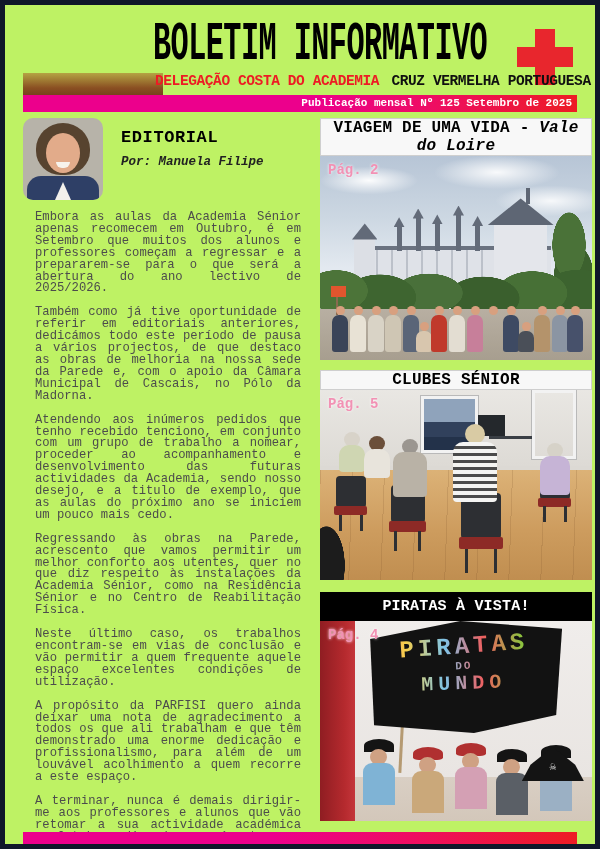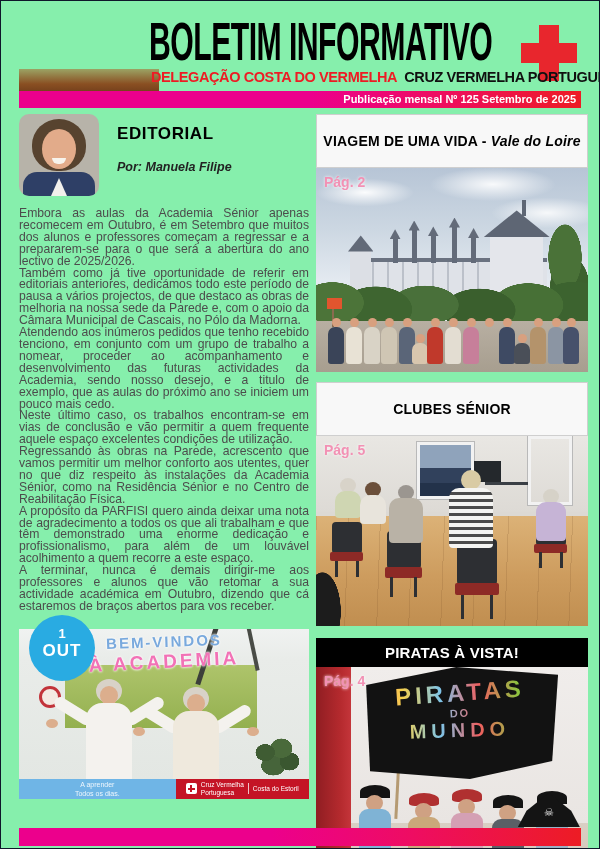--- a/index.html
+++ b/index.html
@@ -1,18 +1,18 @@
 <!DOCTYPE html>
 <html><head>
 <meta charset="utf-8">
 <style>
   html,body{margin:0;padding:0;background:#fff;}
-  .page{position:relative;width:600px;height:849px;background:#86efac;overflow:hidden;
-        border:1px solid #0f172a;box-sizing:border-box;
-        font-family:Liberation Sans, sans-serif;color:#000;}
+  .page{position:relative;width:600px;height:849px;background:#bef264;overflow:hidden;
+        border:5px solid #0f172a;box-sizing:border-box;
+        font-family:Liberation Mono, monospace;color:#000;}
 
   
   .forest{position:absolute;left:18px;top:20px;width:140px;height:73px;
     background:
       linear-gradient(180deg,rgba(196,180,162,.9) 0%,rgba(160,130,100,.35) 42%,rgba(0,0,0,0) 58%),
       repeating-linear-gradient(90deg,rgba(66,47,37,.85) 0 3px,rgba(130,100,78,.15) 3px 13px,rgba(58,42,34,.8) 13px 15px,rgba(150,115,88,.2) 15px 29px),
       linear-gradient(180deg,#b6a592 0%,#a8starch 0%,#a98c6f 45%,#9a5f2f 72%,#7a4a23 100%);
   }
   .forest-floor{position:absolute;left:0;bottom:0;width:100%;height:34%;
     background:linear-gradient(180deg,rgba(173,100,40,.55),#8a4f22 60%,#6f3d1a);}
@@ -40,24 +40,24 @@
   .portrait .face{position:absolute;left:23px;top:15px;width:34px;height:40px;
     border-radius:50%;background:#e2ab8a;}
   .portrait .smile{position:absolute;left:33px;top:44px;width:14px;height:6px;
     border-radius:0 0 10px 10px;background:#f7f3ec;}
   .portrait .torso{position:absolute;left:4px;bottom:-8px;width:72px;height:32px;
     border-radius:14px 14px 0 0;background:#2e3f66;}
   .portrait .shirt{position:absolute;left:32px;bottom:0;width:16px;height:18px;
     background:#f2f0ec;clip-path:polygon(50% 0,100% 100%,0 100%);}
   .ed-titles{padding-top:10px;}
   .ed-heading{font-size:17px;font-weight:bold;letter-spacing:.6px;}
-  .ed-byline{margin-top:16px;font-size:12.5px;font-weight:bold;font-style:italic;color:#222;}
+  .ed-byline{margin-top:8px;font-size:12.5px;font-weight:bold;font-style:italic;color:#222;}
   .ed-body{margin-top:12px;width:290px;font-size:12.2px;line-height:11.9px;
     text-align:justify;color:#4c4c4c;}
-  .ed-body p{margin:0;}
+  .ed-body p{margin:12px;}
 
   
   .academia{position:relative;margin-top:16px;width:290px;height:170px;}
   .acad-scene{position:absolute;left:0;top:0;width:100%;height:150px;overflow:hidden;
     background:linear-gradient(180deg,#f0f2f1 0%,#e9ece9 20%,#e3e7e3 100%);}
   .acad-green{position:absolute;left:16%;top:24%;width:66%;height:42%;
     background:linear-gradient(180deg,#aec46b,#93b04f);}
   .acad-mullion1{position:absolute;left:64%;top:-4%;width:5px;height:42%;background:#3c3f3a;transform:rotate(18deg);}
   .acad-mullion2{position:absolute;left:80%;top:-2%;width:4px;height:30%;background:#494c46;transform:rotate(-12deg);}
   .acad-emblem{position:absolute;left:7%;top:38%;width:16px;height:16px;border-radius:50%;
@@ -96,21 +96,21 @@
   .foot-red{flex:1;background:#C41425;color:#fff;display:flex;align-items:center;
     justify-content:center;gap:4px;font-size:6.5px;line-height:1.2;}
   .cross-mini{width:11px;height:11px;background:#fff;border-radius:2px;position:relative;flex:none;}
   .cross-mini::before{content:"";position:absolute;left:2px;top:4.5px;width:7px;height:2px;background:#C41425;}
   .cross-mini::after{content:"";position:absolute;left:4.5px;top:2px;width:2px;height:7px;background:#C41425;}
   .foot-divider{width:1px;height:11px;background:rgba(255,255,255,.75);}
 
   
   .right-col{position:absolute;left:315px;top:113px;width:272px;}
   .sec-head{border:1px solid #cfcfcf;background:#f8f8f8;text-align:center;font-weight:bold;
-    font-size:14px;padding:18px 0;letter-spacing:.2px;}
+    font-size:16px;padding:0 0;letter-spacing:.2px;}
   .sec-head .ital{font-style:italic;}
   .sec-head.dark{background:#000;color:#fff;border-color:#000;font-size:15px;padding:5px 0;}
   .photo{position:relative;width:100%;overflow:hidden;margin-top:0;}
   .pag-label{position:absolute;left:8px;top:6px;font-weight:bold;font-size:14px;
     color:#F291B4;text-shadow:0 0 3px rgba(255,255,255,.95);z-index:6;}
 
   
   .ph-viagem{height:204px;
     background:
       radial-gradient(70px 20px at 18% 12%,rgba(255,255,255,.95),transparent 70%),
@@ -214,21 +214,21 @@
 
   <div class="forest">
     <div class="forest-floor"></div>
   </div>
   <div class="masthead-title">BOLETIM INFORMATIVO</div>
   <div class="cross-logo">
     <div class="ch"></div>
     <div class="cv"></div>
   </div>
   <div class="masthead-sub">
-    <span class="sub-red">DELEGAÇÃO COSTA DO VERMELHA</span>
+    <span class="sub-red">DELEGAÇÃO COSTA DO ACADEMIA</span>
     <span class="sub-black">CRUZ VERMELHA PORTUGUESA</span>
   </div>
   <div class="issue-bar">Publicação mensal Nº 125 Setembro de 2025</div>
 
   <div class="left-col">
     <div class="ed-head">
       <div class="portrait">
         <div class="hair"></div>
         <div class="face"></div>
         <div class="smile"></div>
@@ -237,22 +237,22 @@
       </div>
       <div class="ed-titles">
         <div class="ed-heading">EDITORIAL</div>
         <div class="ed-byline">Por: Manuela Filipe</div>
       </div>
     </div>
     <div class="ed-body">
       <p>Embora as aulas da Academia Sénior apenas recomecem em Outubro, é em Setembro que muitos dos alunos e professores começam a regressar e a prepararem-se para o que será a abertura do ano lectivo de 2025/2026.</p>
       <p>Também como já tive oportunidade de referir em editoriais anteriores, dedicámos todo este período de pausa a vários projectos, de que destaco as obras de melhoria na nossa sede da Parede e, com o apoio da Câmara Municipal de Cascais, no Pólo da Madorna.</p>
       <p>Atendendo aos inúmeros pedidos que tenho recebido tenciono, em conjunto com um grupo de trabalho a nomear, proceder ao acompanhamento e desenvolvimento das futuras actividades da Academia, sendo nosso desejo, e a titulo de exemplo, que as aulas do próximo ano se iniciem um pouco mais cedo.</p>
+      <p>Regressando às obras na Parede, acrescento que vamos permitir um melhor conforto aos utentes, quer no que diz respeito às instalações da Academia Sénior, como na Residência Sénior e no Centro de Reabilitação Física.</p>
       <p>Neste último caso, os trabalhos encontram-se em vias de conclusão e vão permitir a quem frequente aquele espaço excelentes condições de utilização.</p>
-      <p>Regressando às obras na Parede, acrescento que vamos permitir um melhor conforto aos utentes, quer no que diz respeito às instalações da Academia Sénior, como na Residência Sénior e no Centro de Reabilitação Física.</p>
       <p>A propósito da PARFISI quero ainda deixar uma nota de agradecimento a todos os que ali trabalham e que têm demonstrado uma enorme dedicação e profissionalismo, para além de um louvável acolhimento a quem recorre a este espaço.</p>
       <p>A terminar, nunca é demais dirigir-me aos professores e alunos que vão retomar a sua actividade académica em Outubro, dizendo que cá estaremos de braços abertos para vos receber.</p>
     </div>
 
     <div class="academia">
       <div class="date-badge">
         <div class="d1">1</div>
         <div class="d2">OUT</div>
       </div>
       <div class="acad-scene">

